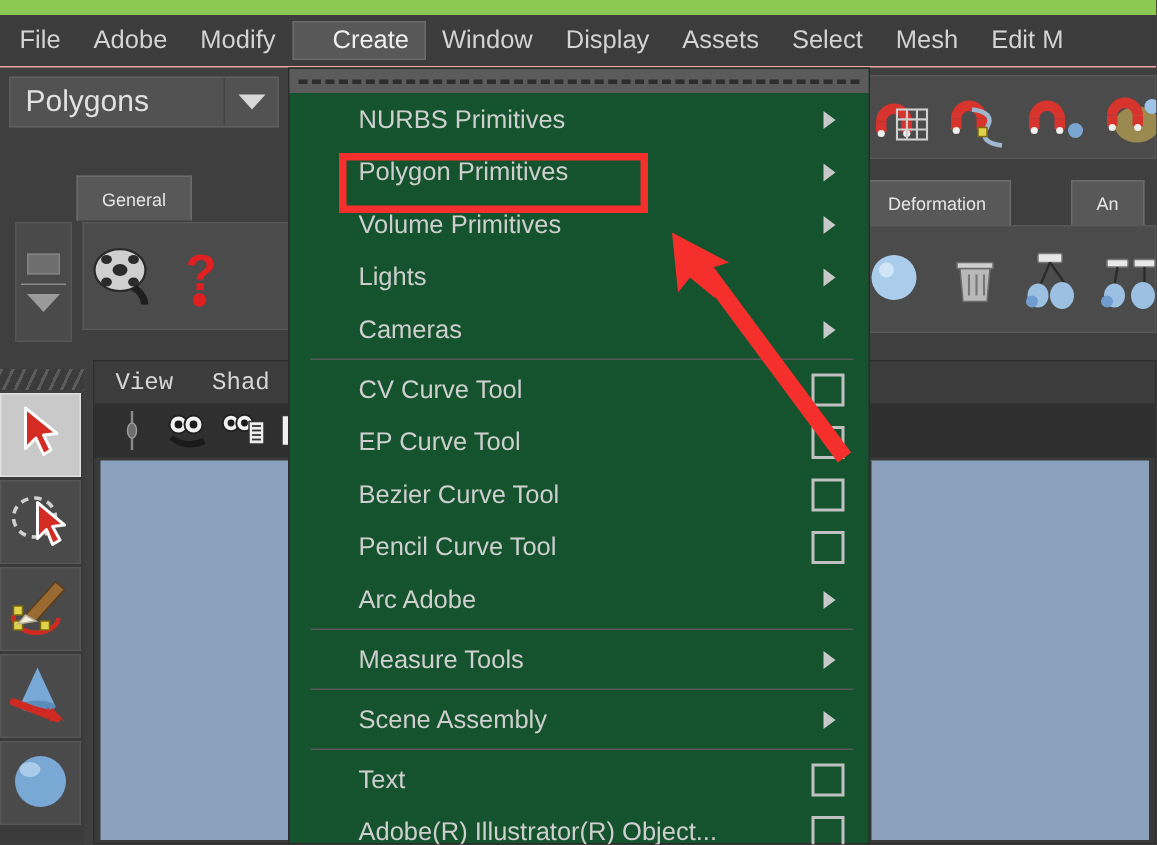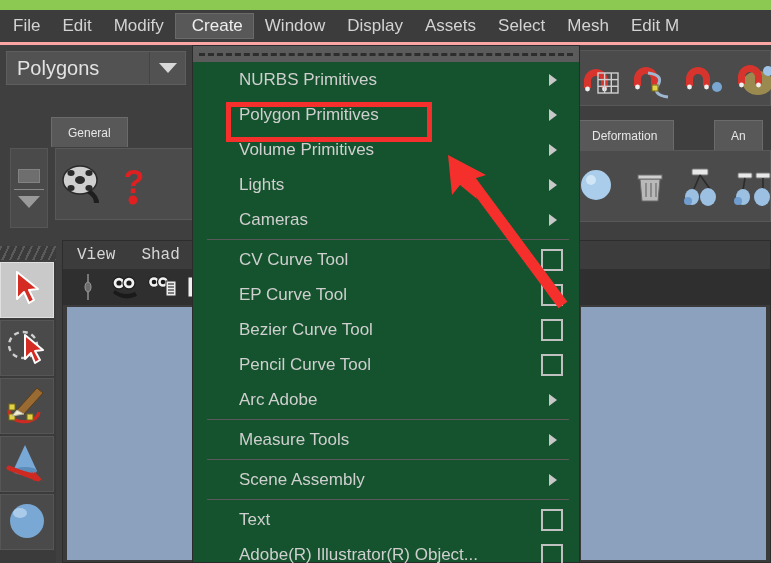--- a/index.html
+++ b/index.html
@@ -21,36 +21,36 @@
     position: absolute; left: 0; top: 0;
     width: 771px; height: 10px;
     background: #8cc952;
   }
 
   
   .menubar {
     position: absolute; left: 0; top: 10px;
     width: 771px; height: 35px;
     background: #3c3c3c;
-    border-bottom: 3px solid #fca5a5;
+    border-bottom: 1px solid #fca5a5;
     display: flex; align-items: center;
     padding-left: 2px;
   }
   .menubar-item {
     font-size: 17px;
     color: #d3d3d3;
     padding: 4px 11px 5px 11px;
     white-space: nowrap;
     line-height: 1;
   }
   .menubar-item.active {
     background: #585858;
     color: #efefef;
     border: 1px solid #6a6a6a;
-    padding: 3px 10px 4px 16px;
+    padding: 3px 10px 4px 26px;
   }
 
   
   .mode-select {
     position: absolute; left: 6px; top: 51px;
     width: 180px; height: 34px;
     background: #525252;
     border: 1px solid #5e5e5e;
     display: flex; align-items: center;
   }
@@ -258,21 +258,21 @@
 </style>
 </head>
 <body>
 
 <div id="app">
 
   <div class="green-strip"></div>
 
   <div class="menubar" id="menubar">
       <div class="menubar-item">File</div>
-      <div class="menubar-item">Edit</div>
+      <div class="menubar-item">Adobe</div>
       <div class="menubar-item">Modify</div>
       <div class="menubar-item active">Create</div>
       <div class="menubar-item">Window</div>
       <div class="menubar-item">Display</div>
       <div class="menubar-item">Assets</div>
       <div class="menubar-item">Select</div>
       <div class="menubar-item">Mesh</div>
       <div class="menubar-item">Edit M</div>
     </div>
 

